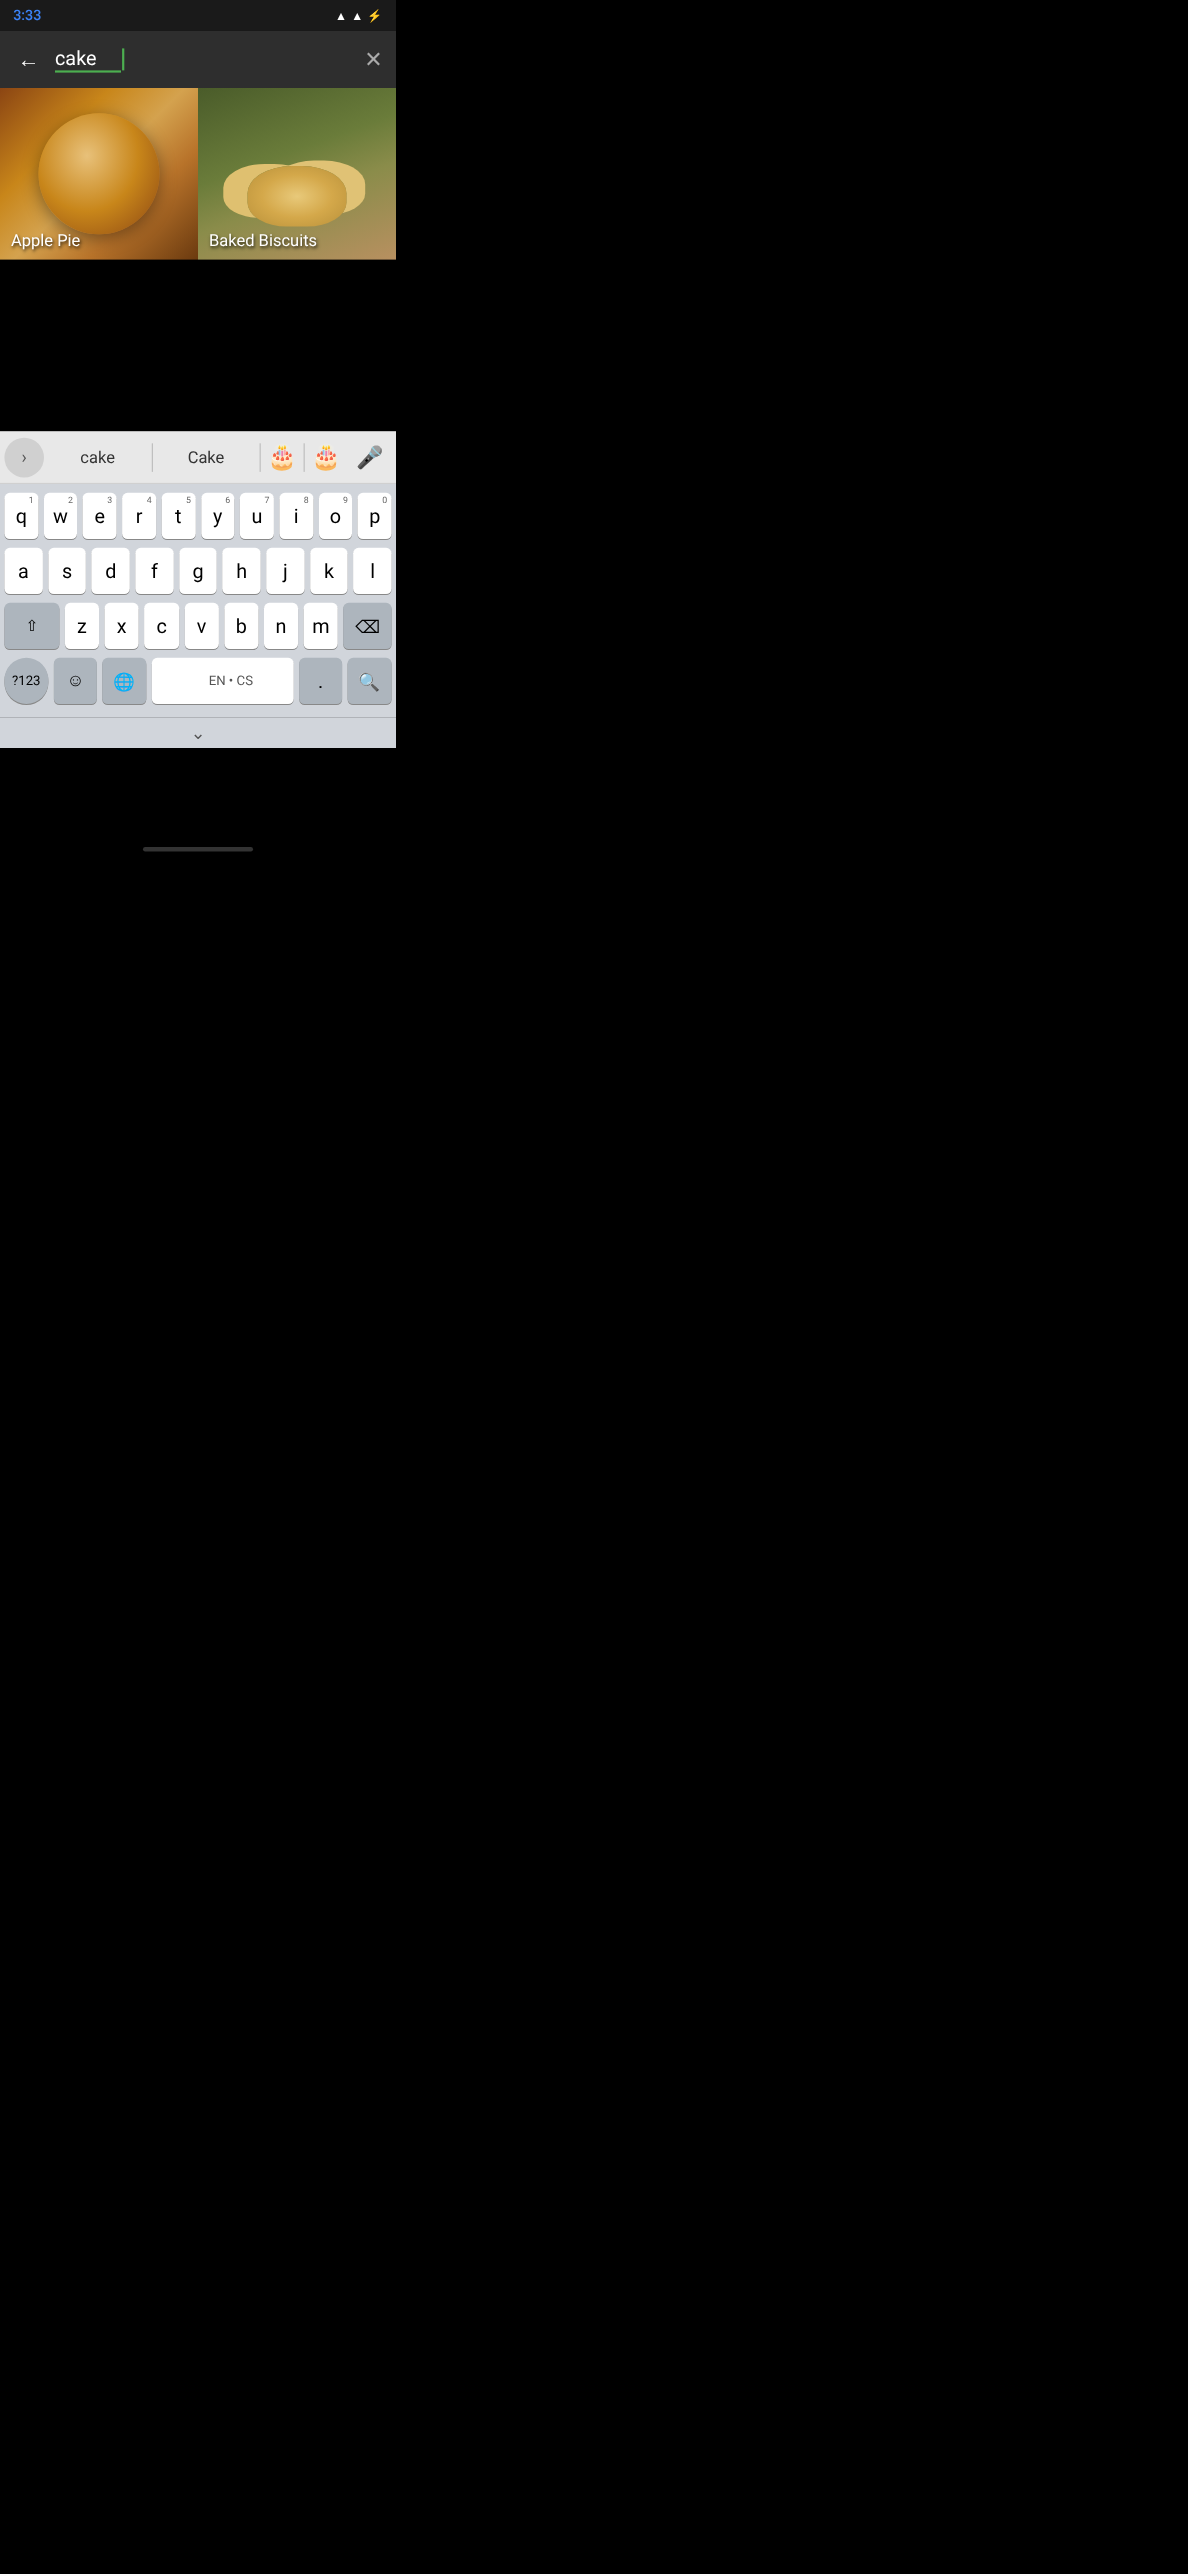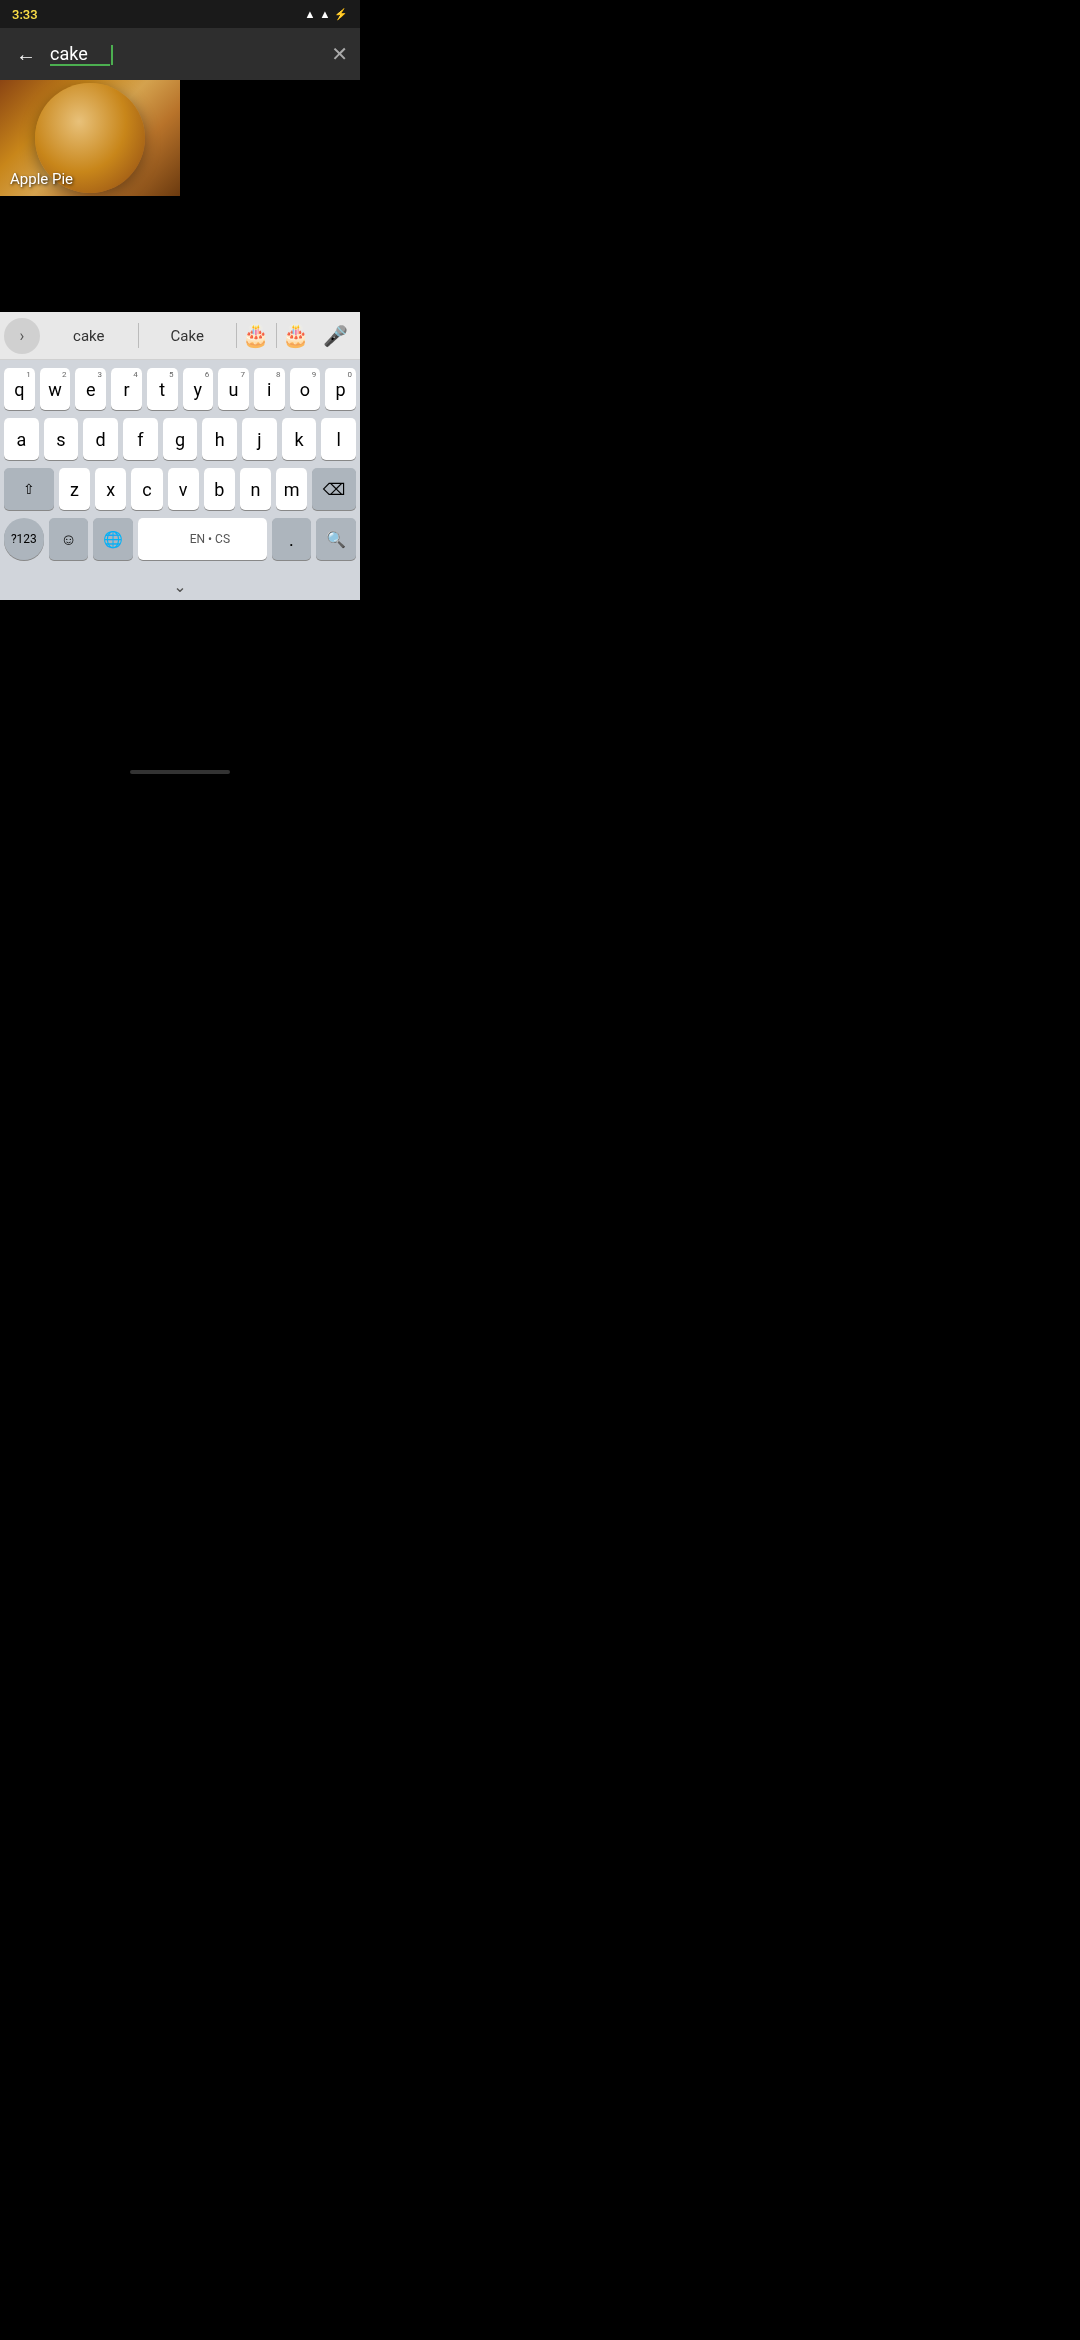--- a/index.html
+++ b/index.html
@@ -17,21 +17,21 @@
     
     .status-bar {
       background: #1a1a1a;
       height: 28px;
       display: flex;
       align-items: center;
       justify-content: space-between;
       padding: 0 12px;
     }
     .status-time {
-      color: #fde047;
+      color: #3b82f6;
       font-size: 13px;
       font-weight: 500;
     }
     .status-icons {
       display: flex;
       align-items: center;
       gap: 4px;
     }
     .status-icon-item {
       color: #fff;
@@ -81,21 +81,21 @@
       color: #aaa;
       font-size: 20px;
       cursor: pointer;
     }
 
     
     .food-grid {
       display: grid;
       grid-template-columns: 1fr 1fr;
       grid-template-rows: 1fr 1fr;
-      height: 232px;
+      height: 312px;
       border-radius: 30px;
     }
     .food-item {
       position: relative;
       overflow: hidden;
     }
     
     .food-apple-pie {
       background: linear-gradient(135deg, #8B4513 0%, #C8861A 30%, #D4A24E 50%, #B8732A 70%, #6B3A0F 100%);
     }
@@ -357,20 +357,23 @@
   <div class="search-input-container">
     <span class="search-input-text">cake</span><span class="cursor"></span>
   </div>
   <span class="clear-btn">✕</span>
 </div>
 
 <div class="food-grid">
   <div class="food-item food-apple-pie">
     <span class="food-label">Apple Pie</span>
   </div>
+  <div class="food-item food-biscuits">
+    <span class="food-label">Baked Biscuits</span>
+  </div>
 </div>
 
 <div class="suggestions-bar">
   <div class="suggestion-expand">
     <span class="suggestion-expand-icon">›</span>
   </div>
   <div class="suggestions-list">
     <div class="suggestion-item">
       <span>cake</span>
     </div>

